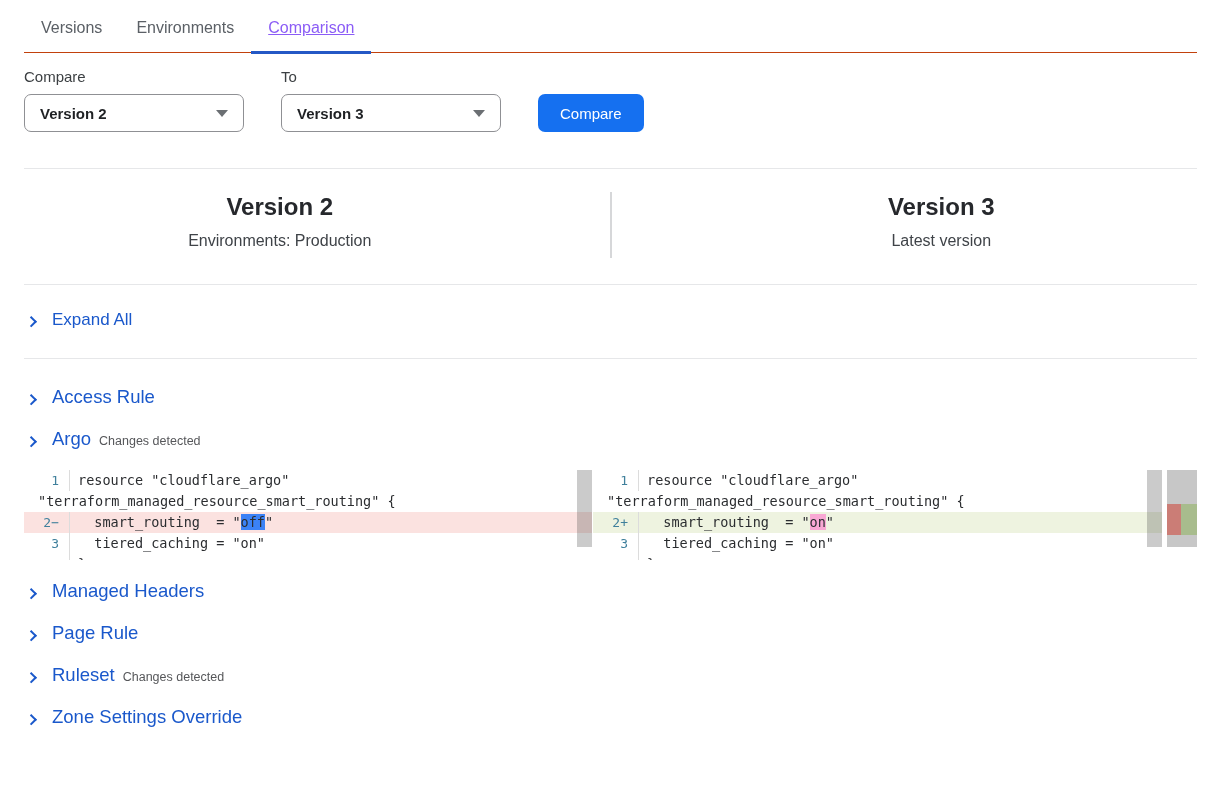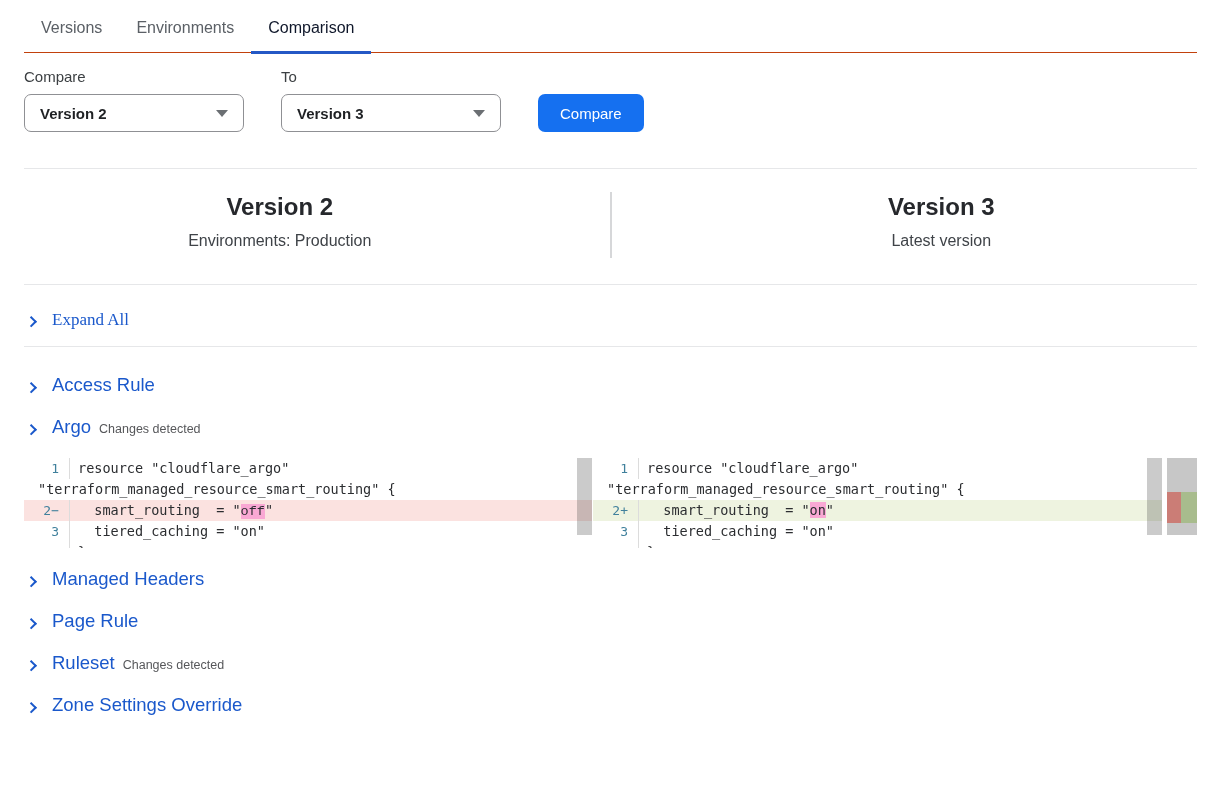--- a/index.html
+++ b/index.html
@@ -11,21 +11,21 @@
   }
   .page { width: 1224px; height: 788px; padding: 0 27px 0 24px; }
 
   
   .tabbar { display: flex; padding-top: 13px; border-bottom: 1px solid #c2410c; }
   .tab {
     position: relative; font-size: 16px; color: #5b6066;
     padding: 6px 17px 15px; cursor: pointer; background: none; border: none;
     font-family: inherit; gap: 0;
   }
-  .tab.active { color: #0f172a; }
+  .tab.active { color: #8b5cf6; text-decoration: underline; }
   .tab.active::after {
     content: ""; position: absolute; left: 0; right: 0; bottom: -2px;
     height: 3px; background: #2458c5;
   }
 
   
   .form-row { display: flex; align-items: flex-end; margin-top: 15px; margin-bottom: 36px; }
   .field { margin-right: 37px; }
   .field-label { display: block; font-size: 15px; color: #3c4043; margin-bottom: 9px; }
   .selectbox {
@@ -49,21 +49,21 @@
     padding: 17px 0 26px;
   }
   .vheader { flex: 1; display: flex; flex-direction: column; align-items: center; justify-content: center; text-align: center; }
   .vheader.left  { padding-right: 74px; }
   .vheader.right { padding-left: 74px; }
   .vdivider { width: 2px; background: #d6d7d9; height: 66px; align-self: flex-start; margin-top: 6px; }
   .vtitle { font-size: 24px; font-weight: 600; color: #26282c; margin: 2px 0 6px; }
   .vsub { font-size: 16px; color: #3f4348; line-height: 27px; }
 
   
-  .expand-row { padding: 25px 0 16px; border-bottom: 1px solid #e6e7e9; font-family: Liberation Serif, serif; }
+  .expand-row { padding: 25px 0 28px; border-bottom: 1px solid #e6e7e9; }
   .linkline { display: flex; align-items: baseline; cursor: pointer; color: #1a58cb; }
   .chev {
     display: inline-block; width: 8px; height: 8px; flex: none;
     border-top: 2px solid #1a58cb; border-right: 2px solid #1a58cb;
     transform: rotate(45deg) translateY(1px); margin-right: 16px; margin-left: 4px;
   }
   .expand-label { font-size: 17px; }
   .secrow { display: flex; align-items: baseline; margin: 20px 0; }
   .secrow.first { margin-top: 27px; }
   .sec-label { font-size: 18.5px; color: #1a58cb; cursor: pointer; }
@@ -80,21 +80,21 @@
     color: #2b2d30; white-space: pre;
   }
   .gut {
     width: 46px; flex: none; text-align: right; padding-right: 10px;
     color: #40809c; font-size: 13px; border-right: 1px solid #dcdcdc;
   }
   .codetext { padding-left: 8px; flex: 1; }
   .crow.wrap .gut { border-right: none; width: 14px; }
   .crow.wrap .codetext { padding-left: 0; }
   .crow.removed { background: #fbe2e0; }
-  .crow.removed .hl { background: #f9a8d4; font-family: Liberation Mono, monospace; }
+  .crow.removed .hl { background: #3b82f6; }
   .crow.added { background: #eef3e0; }
   .crow.added .hl { background: #f9a8d4; }
   .vscroll {
     position: absolute; top: 0; right: 0; width: 15px; height: 77px;
     background: rgba(70, 70, 70, 0.28);
   }
   .minimap {
     width: 30px; height: 77px; flex: none; margin-left: 5px;
     position: relative; background: #c7c7c7;
   }

